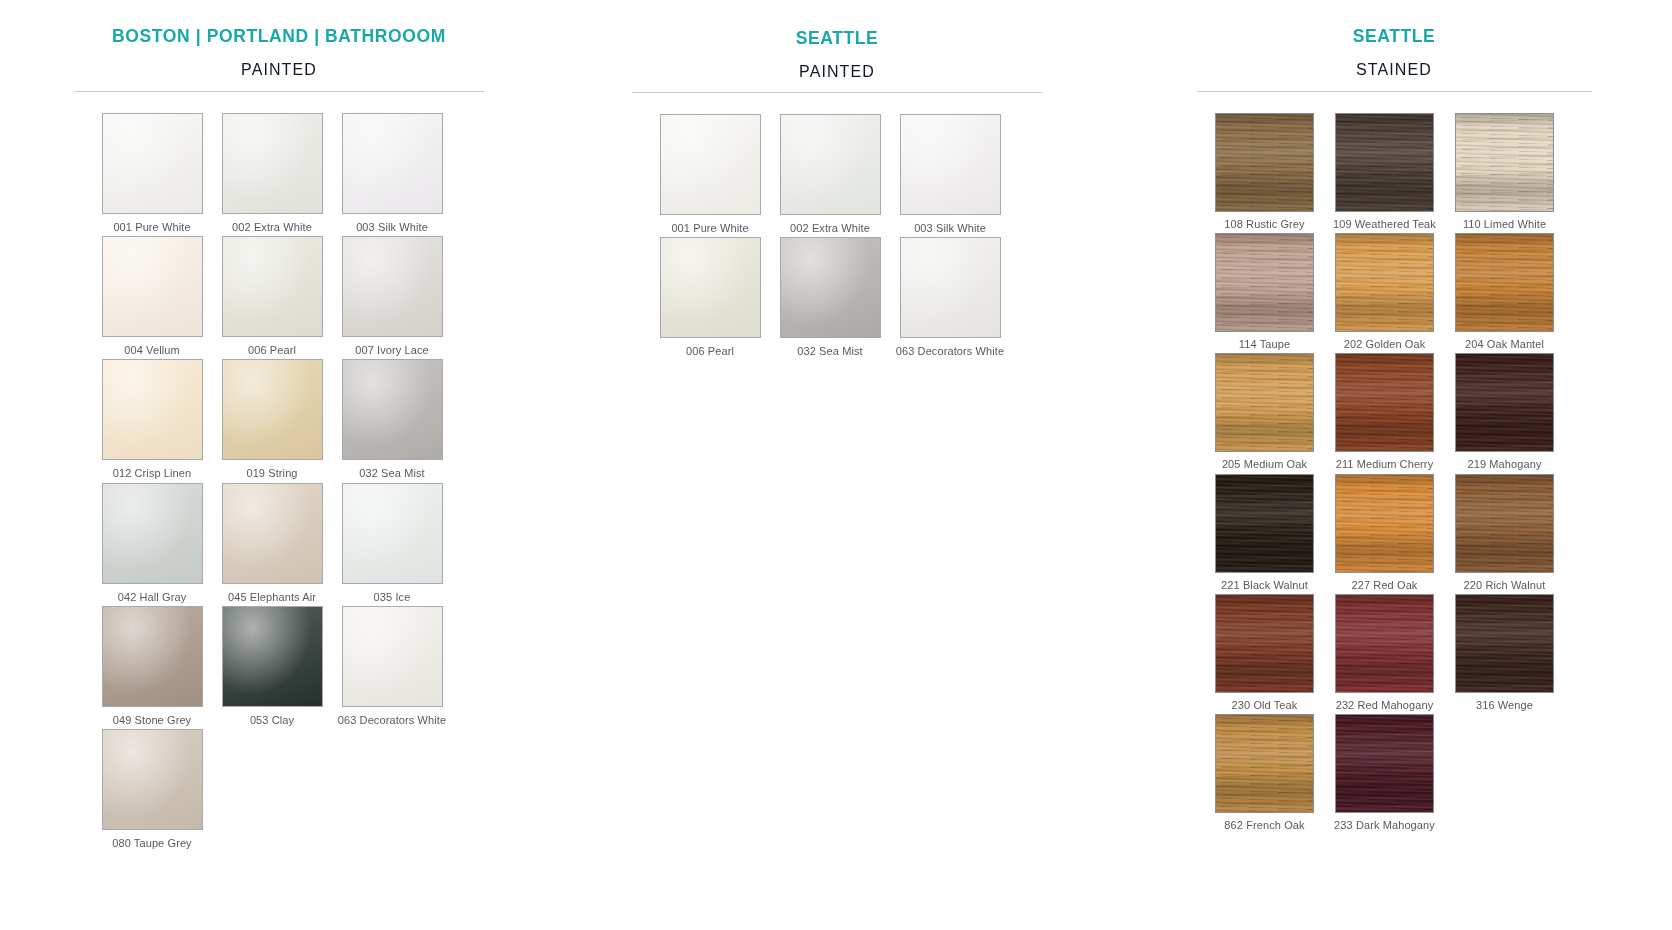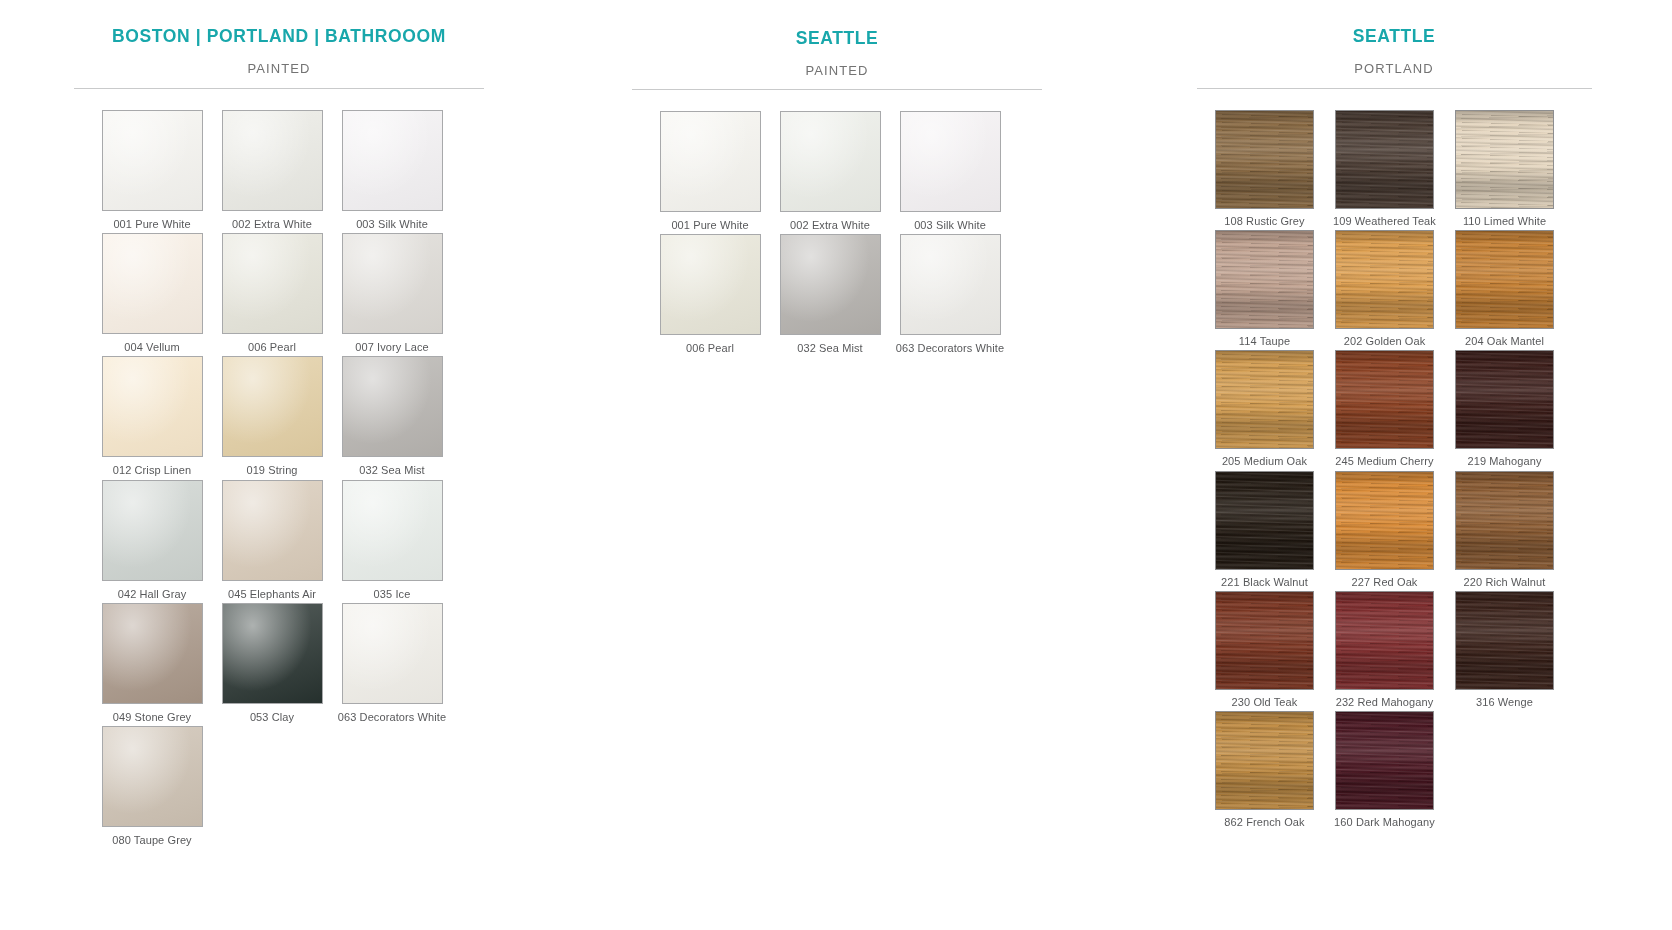--- a/index.html
+++ b/index.html
@@ -45,24 +45,24 @@
     font-weight: bold;
     letter-spacing: 0.6px;
     color: #18a7ab;
     padding-top: 26px;
     white-space: nowrap;
   }
   .col-seattle .brand-line { padding-top: 28px; }
 
   .finish-line {
     text-align: center;
-    font-size: 13px;
+    font-size: 16px;
     font-weight: normal;
     letter-spacing: 1.1px;
-    color: #737373;
+    color: #0f172a;
     margin-top: 14px;
   }
   .col-seattle .finish-line { margin-top: 14px; }
 
   .rule {
     height: 1px;
     background: #c9cacb;
     margin-top: 12px;
     width: 100%;
   }
@@ -314,21 +314,21 @@
             </div>
             <div class="swatch-label">063 Decorators White</div>
           </div>
         </div>
     </div>
   </div>
 
   <div class="column col-portland">
     <div class="col-inner">
       <div class="brand-line">SEATTLE</div>
-      <div class="finish-line">PORTLAND</div>
+      <div class="finish-line">STAINED</div>
       <div class="rule"></div>
       <div class="grid">
           <div class="cell">
             <div class="chip-wrap">
               <div class="chip wood dark-edge" title="108 Rustic Grey" style="background: rgb(138, 106, 67);"></div>
             </div>
             <div class="swatch-label">108 Rustic Grey</div>
           </div>
           <div class="cell">
             <div class="chip-wrap">
@@ -363,21 +363,21 @@
           <div class="cell">
             <div class="chip-wrap">
               <div class="chip wood dark-edge" title="205 Medium Oak" style="background: rgb(211, 156, 79);"></div>
             </div>
             <div class="swatch-label">205 Medium Oak</div>
           </div>
           <div class="cell">
             <div class="chip-wrap">
               <div class="chip wood dark-edge" title="211 Medium Cherry" style="background: rgb(138, 63, 32);"></div>
             </div>
-            <div class="swatch-label">245 Medium Cherry</div>
+            <div class="swatch-label">211 Medium Cherry</div>
           </div>
           <div class="cell">
             <div class="chip-wrap">
               <div class="chip wood dark-edge" title="219 Mahogany" style="background: rgb(59, 28, 24);"></div>
             </div>
             <div class="swatch-label">219 Mahogany</div>
           </div>
           <div class="cell">
             <div class="chip-wrap">
               <div class="chip wood dark-edge" title="221 Black Walnut" style="background: rgb(35, 26, 18);"></div>
@@ -417,19 +417,19 @@
           <div class="cell">
             <div class="chip-wrap">
               <div class="chip wood dark-edge" title="862 French Oak" style="background: rgb(192, 139, 66);"></div>
             </div>
             <div class="swatch-label">862 French Oak</div>
           </div>
           <div class="cell">
             <div class="chip-wrap">
               <div class="chip wood dark-edge" title="233 Dark Mahogany" style="background: rgb(74, 22, 33);"></div>
             </div>
-            <div class="swatch-label">160 Dark Mahogany</div>
+            <div class="swatch-label">233 Dark Mahogany</div>
           </div>
         </div>
     </div>
   </div>
 
 </div>
 
 </body></html>

